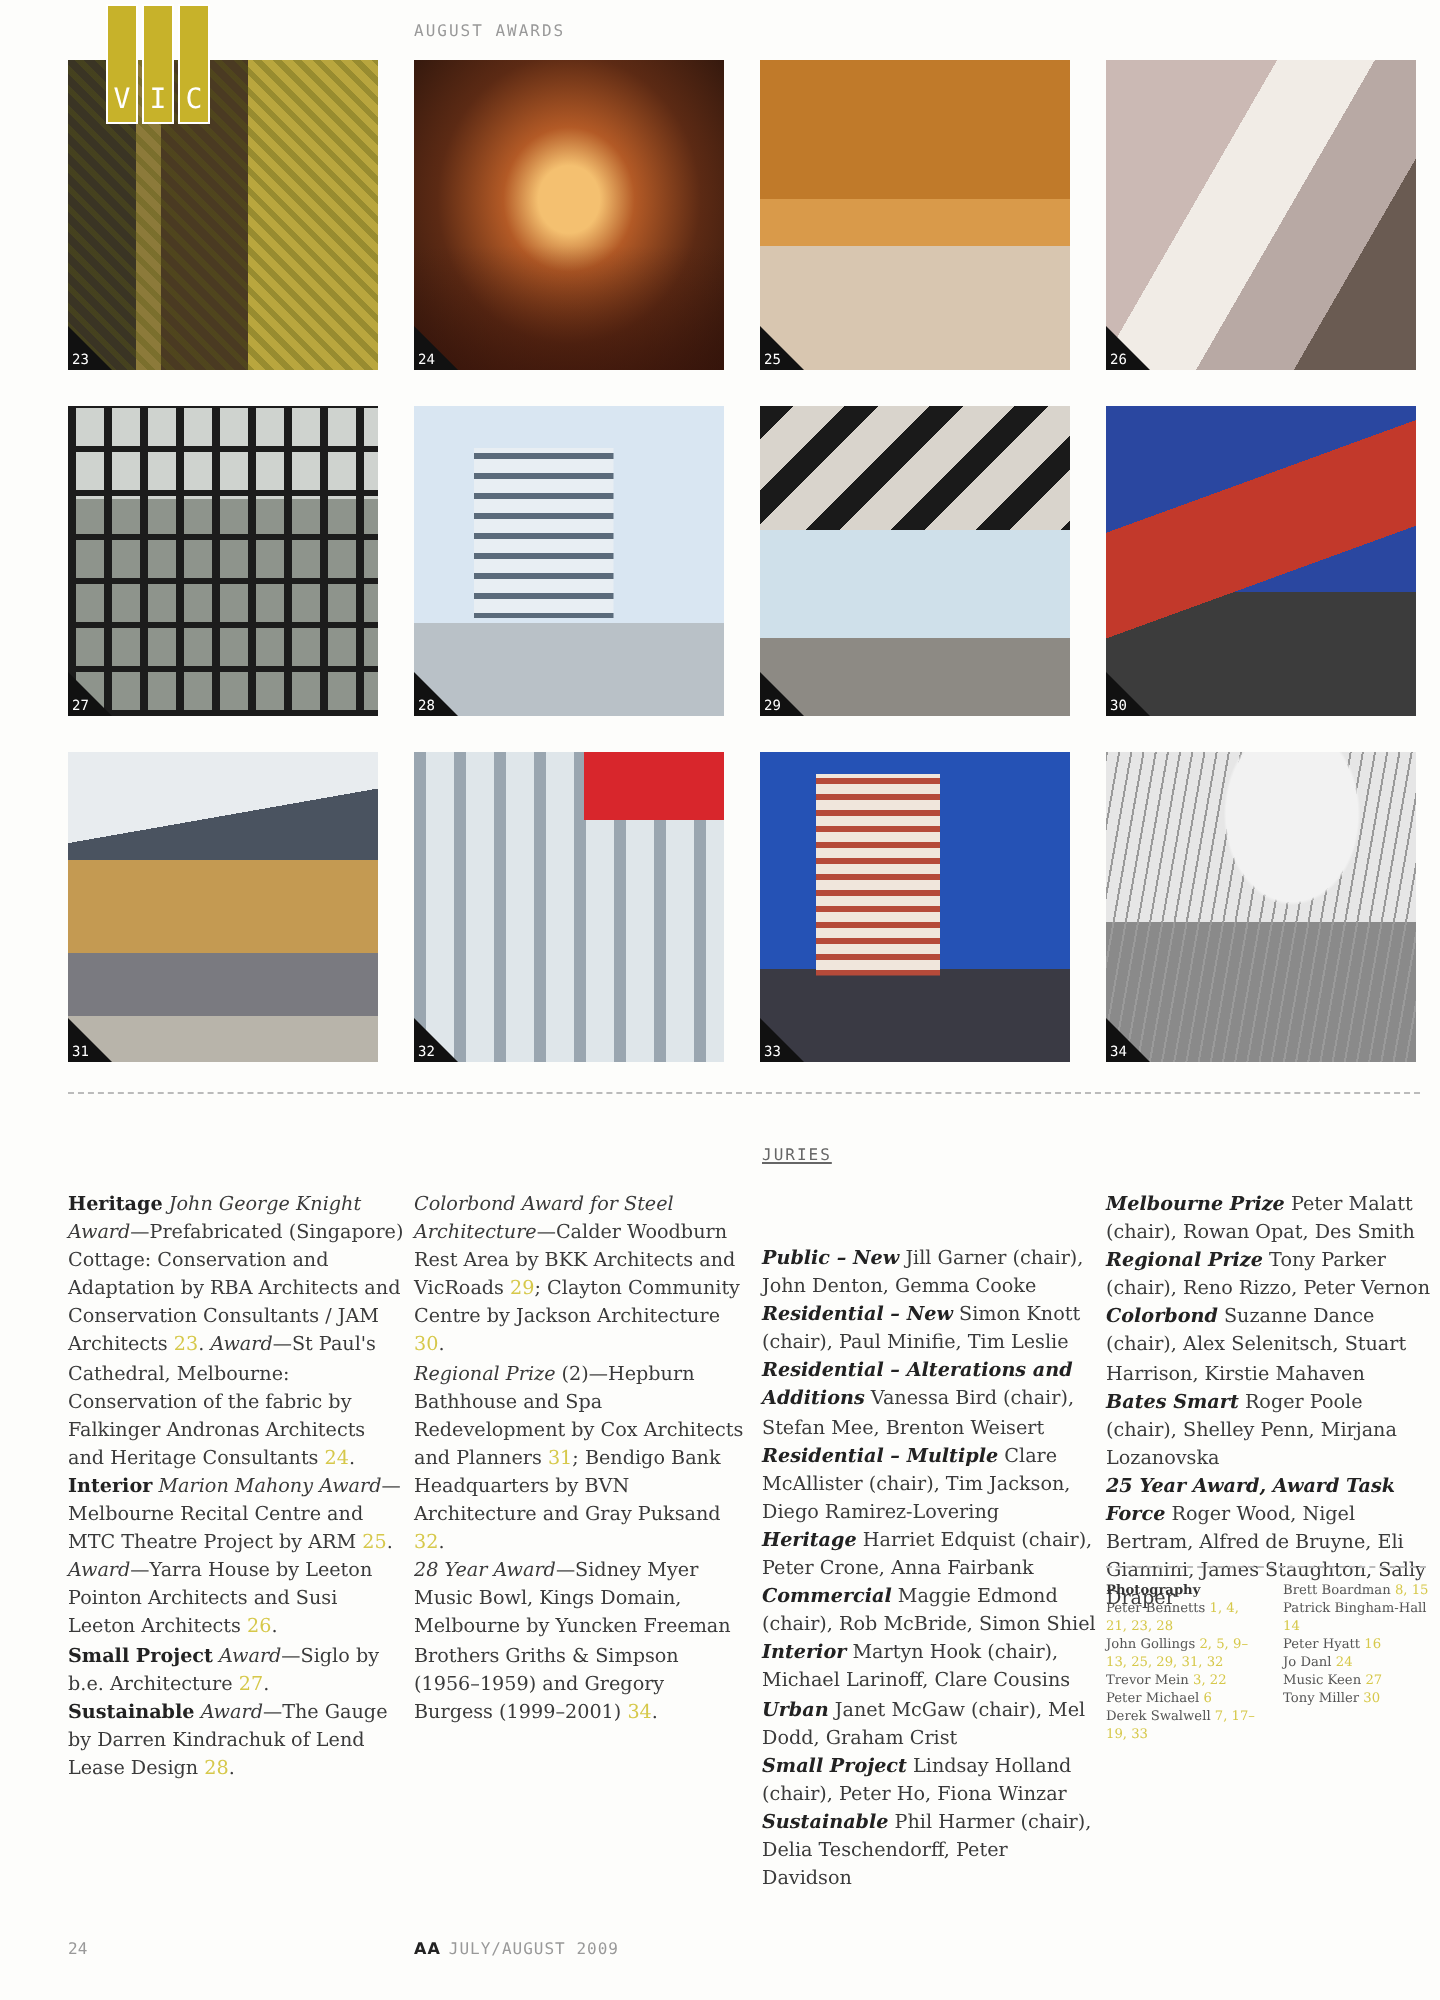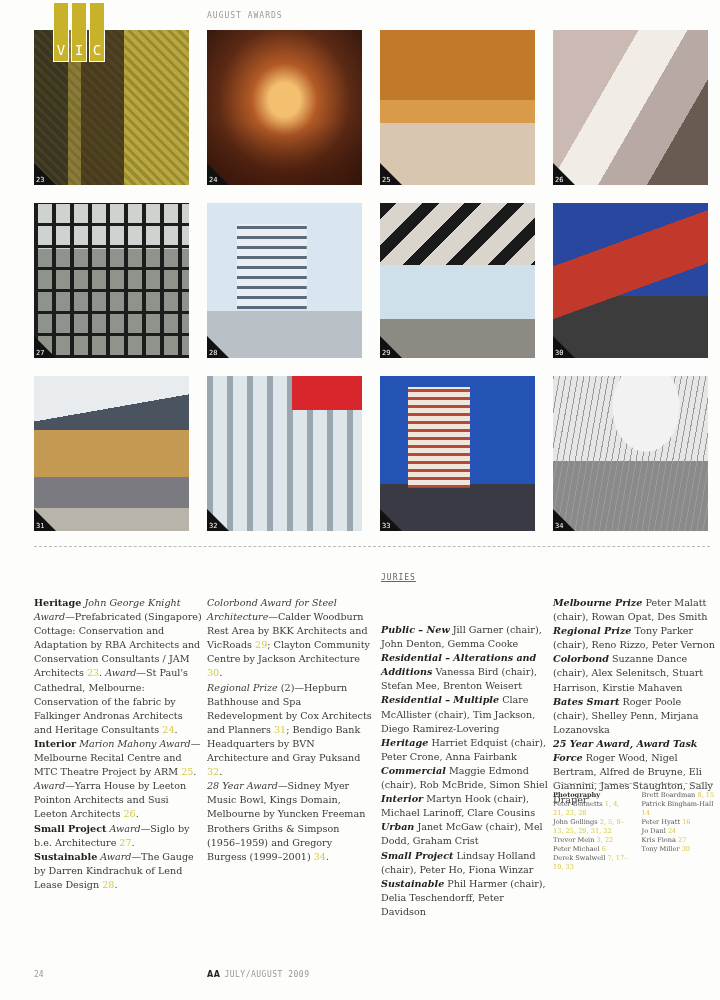--- a/index.html
+++ b/index.html
@@ -169,20 +169,21 @@
   </p>
   <p>
     <i>28 Year Award</i><span>—Sidney Myer Music Bowl, Kings Domain, Melbourne by Yuncken Freeman Brothers Griths &amp; Simpson (1956–1959) and Gregory Burgess (1999–2001) </span><span class="ref">34</span>.
   </p>
 </div>
 
 <div class="juries-title">JURIES</div>
 
 <div class="col col3">
   <p><b><i>Public – New</i></b><span> Jill Garner (chair), John Denton, Gemma Cooke</span></p>
+  <p><b><i>Residential – New</i></b><span> Simon Knott (chair), Paul Minifie, Tim Leslie</span></p>
   <p><b><i>Residential – Alterations and Additions</i></b><span> Vanessa Bird (chair), Stefan Mee, Brenton Weisert</span></p>
   <p><b><i>Residential – Multiple</i></b><span> Clare McAllister (chair), Tim Jackson, Diego Ramirez-Lovering</span></p>
   <p><b><i>Heritage</i></b><span> Harriet Edquist (chair), Peter Crone, Anna Fairbank</span></p>
   <p><b><i>Commercial</i></b><span> Maggie Edmond (chair), Rob McBride, Simon Shiel</span></p>
   <p><b><i>Interior</i></b><span> Martyn Hook (chair), Michael Larinoff, Clare Cousins</span></p>
   <p><b><i>Urban</i></b><span> Janet McGaw (chair), Mel Dodd, Graham Crist</span></p>
   <p><b><i>Small Project</i></b><span> Lindsay Holland (chair), Peter Ho, Fiona Winzar</span></p>
   <p><b><i>Sustainable</i></b><span> Phil Harmer (chair), Delia Teschendorff, Peter Davidson</span></p>
 </div>
 
@@ -203,21 +204,21 @@
     <div><span>John Gollings </span><span class="ref">2, 5, 9–13, 25, 29, 31, 32</span></div>
     <div><span>Trevor Mein </span><span class="ref">3, 22</span></div>
     <div><span>Peter Michael </span><span class="ref">6</span></div>
     <div><span>Derek Swalwell </span><span class="ref">7, 17–19, 33</span></div>
   </div>
   <div class="pc-col">
     <div><span>Brett Boardman </span><span class="ref">8, 15</span></div>
     <div><span>Patrick Bingham-Hall </span><span class="ref">14</span></div>
     <div><span>Peter Hyatt </span><span class="ref">16</span></div>
     <div><span>Jo Danl </span><span class="ref">24</span></div>
-    <div><span>Kris Fiona </span><span class="ref">27</span></div>
+    <div><span>Music Keen </span><span class="ref">27</span></div>
     <div><span>Tony Miller </span><span class="ref">30</span></div>
   </div>
 </div>
 
 <div class="footer-page">24</div>
 <div class="footer-mag">
   <span class="brand">AA</span><span>JULY/AUGUST 2009</span>
 </div>
 
 </body></html>

